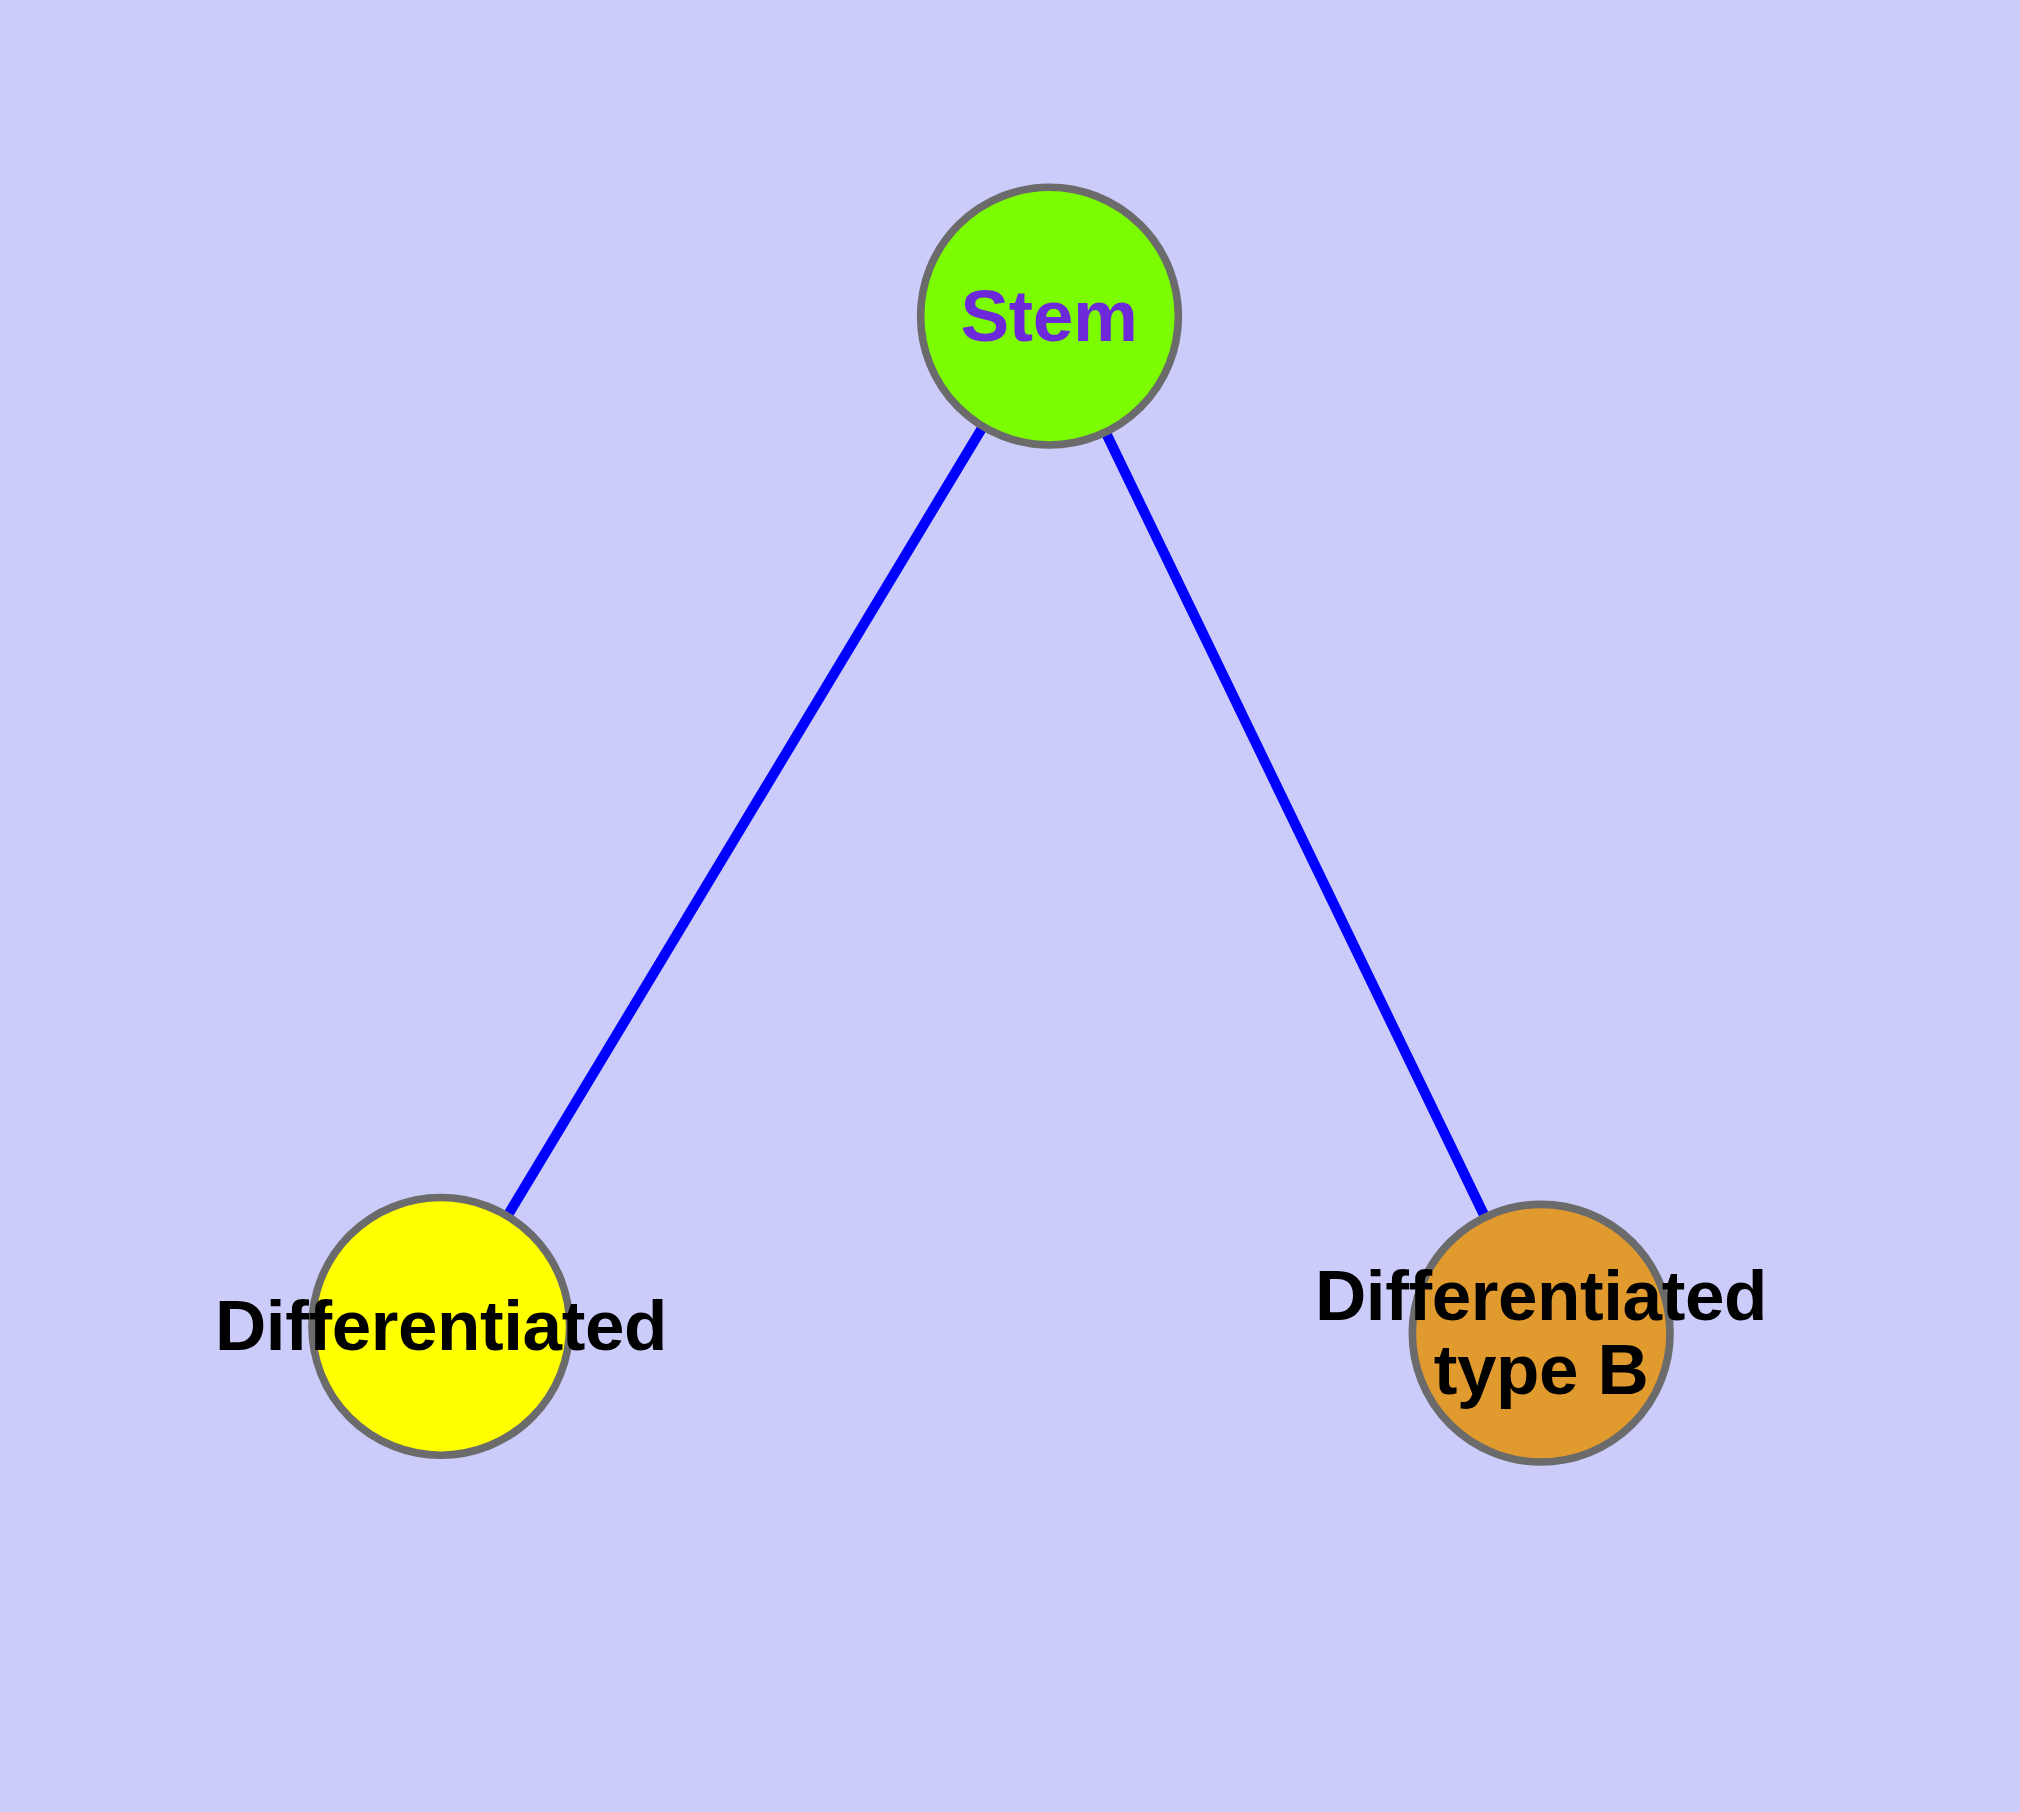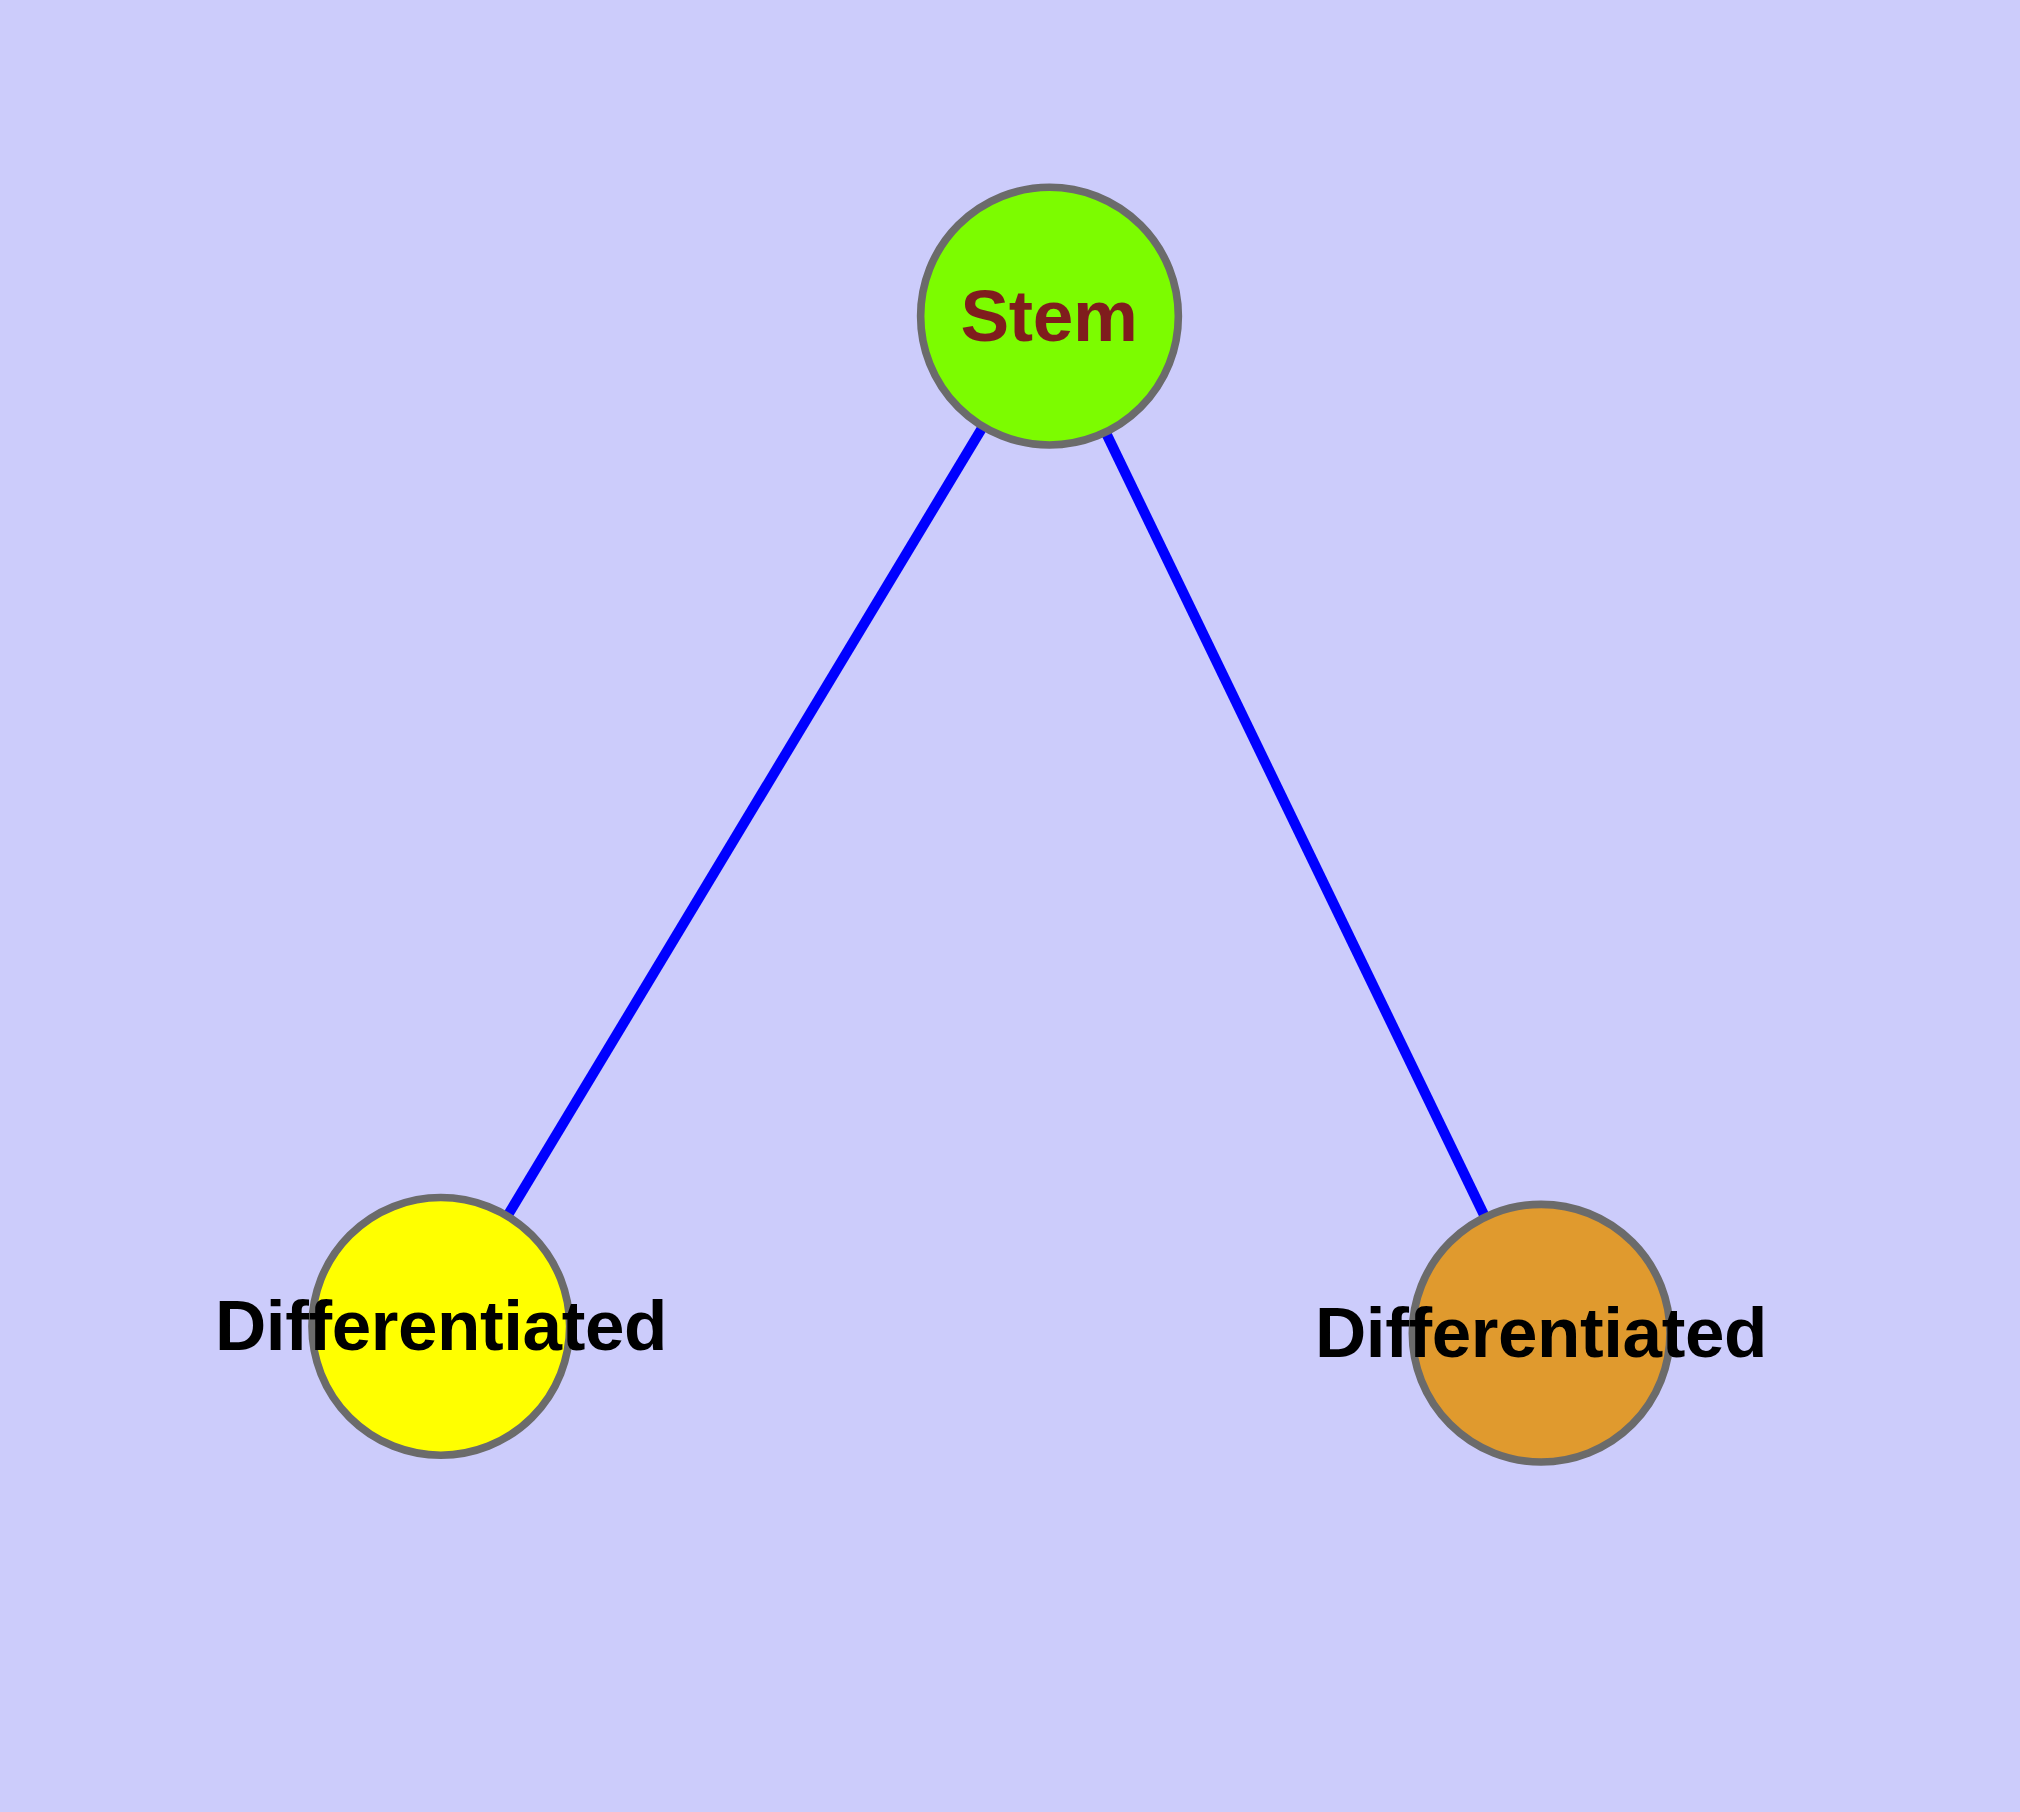--- a/index.html
+++ b/index.html
@@ -59,19 +59,19 @@
         <line x1="1301.5346244388797" y1="504.4509471149238" x2="1754.4653755611203" y2="1441.5490528850762" stroke="#0000ff" stroke-width="12" stroke-linecap="butt"></line>
       </g>
     <g id="nodes-layer">
         <circle cx="1238" cy="373" r="152" fill="#7cfc00" stroke="#6b6b6b" stroke-width="9"></circle>
         <circle cx="520" cy="1565" r="152" fill="#ffff00" stroke="#6b6b6b" stroke-width="9"></circle>
         <circle cx="1818" cy="1573" r="152" fill="#e09a2e" stroke="#6b6b6b" stroke-width="9"></circle>
       </g>
   </svg>
 
   <div id="labels-layer">
-      <div class="node-label single" style="left: 1049px; top: 316px; font-size: 73px; color: #7f1d1d;"><div>Stem</div></div>
+      <div class="node-label single" style="left: 1049px; top: 316px; font-size: 73px; color: #6d28d9;"><div>Stem</div></div>
       <div class="node-label multi" style="left: 441px; top: 1326px; font-size: 71px; color: rgb(0, 0, 0);"><div>Differentiated</div></div>
-      <div class="node-label multi" style="left: 1541px; top: 1333px; font-size: 71px; color: rgb(0, 0, 0);"><div>Differentiated</div></div>
+      <div class="node-label multi" style="left: 1541px; top: 1333px; font-size: 71px; color: rgb(0, 0, 0);"><div>Differentiated</div><div>type B</div></div>
     </div>
 
 </div>
 
 
 </body></html>

